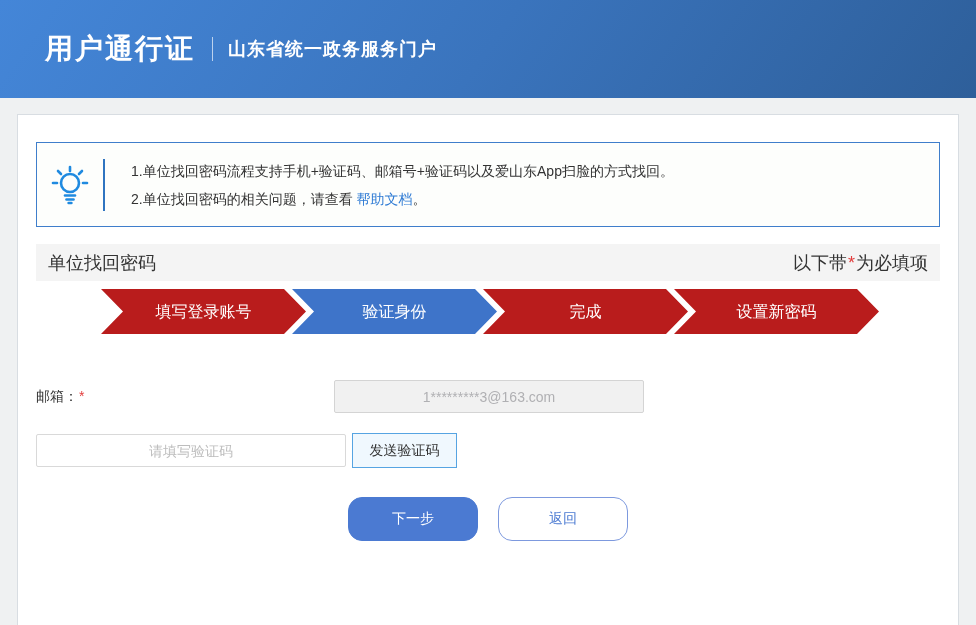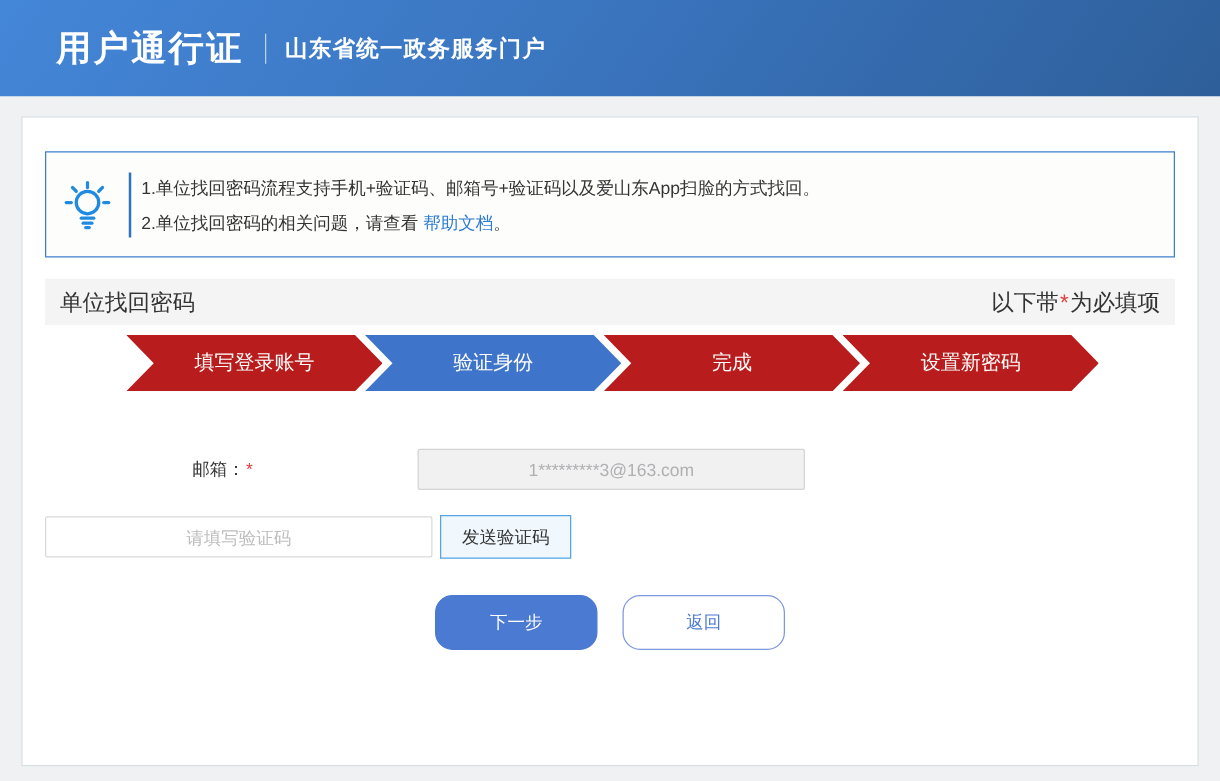--- a/index.html
+++ b/index.html
@@ -6,21 +6,21 @@
   html,body { width:976px; height:625px; }
   body {
     background:#eff1f2;
     font-family:"Liberation Sans","DejaVu Sans",sans-serif;
     color:#333;
     overflow:hidden;
   }
 
   
   .header {
-    height:77px;
+    height:98px;
     background:linear-gradient(125deg,#4486d8 0%,#3a74bd 50%,#2e5f9a 100%);
     display:flex; align-items:center;
     padding-left:45px;
   }
   .header-title {
     color:#fff; font-size:28px; font-weight:bold; letter-spacing:2px;
   }
   .header-divider {
     width:1px; height:24px; background:rgba(255,255,255,.65);
     margin:0 15px 0 17px;
@@ -45,21 +45,21 @@
     background:#fdfefc;
     display:flex; align-items:center;
   }
   .notice-icon-wrap {
     width:66px; display:flex; justify-content:center; align-items:center;
     flex:0 0 66px;
   }
   .notice-sep {
     width:2px; height:52px; background:#2f74c0; flex:0 0 2px;
   }
-  .notice-text { padding-left:8px; font-size:14px; line-height:28px; color:#333; }
+  .notice-text { padding-left:26px; font-size:14px; line-height:28px; color:#333; }
   .notice-link { color:#2f7bd4; text-decoration:none; cursor:pointer; }
 
   
   .section-band {
     margin-top:17px;
     height:37px;
     background:#f4f4f4;
     display:flex; align-items:center; justify-content:space-between;
     padding:0 12px;
     font-size:18px;
@@ -80,21 +80,21 @@
     clip-path:polygon(22px 50%,0 0,calc(100% - 22px) 0,100% 50%,calc(100% - 22px) 100%,0 100%);
   }
   .step + .step { margin-left:-14px; }
   .step.active { background:#3e74c9; }
 
   
   .form { margin-top:46px; }
   .form-row { display:flex; align-items:center; margin-bottom:20px; }
   .form-row:last-of-type { margin-bottom:0; }
   .form-label {
-    width:298px; text-align:center; padding-right:13px;
+    width:298px; text-align:left; padding-right:13px;
     font-size:14px; color:#333;
   }
   .text-input {
     width:310px; height:33px;
     border:1px solid #d9d9d9; border-radius:2px;
     padding:0 12px; font-size:14px; color:#333;
     font-family:"Liberation Sans","DejaVu Sans",sans-serif;
     outline:none; background:#fff;text-align:center;
   }
   .text-input::placeholder { color:#bdbdbd; }

